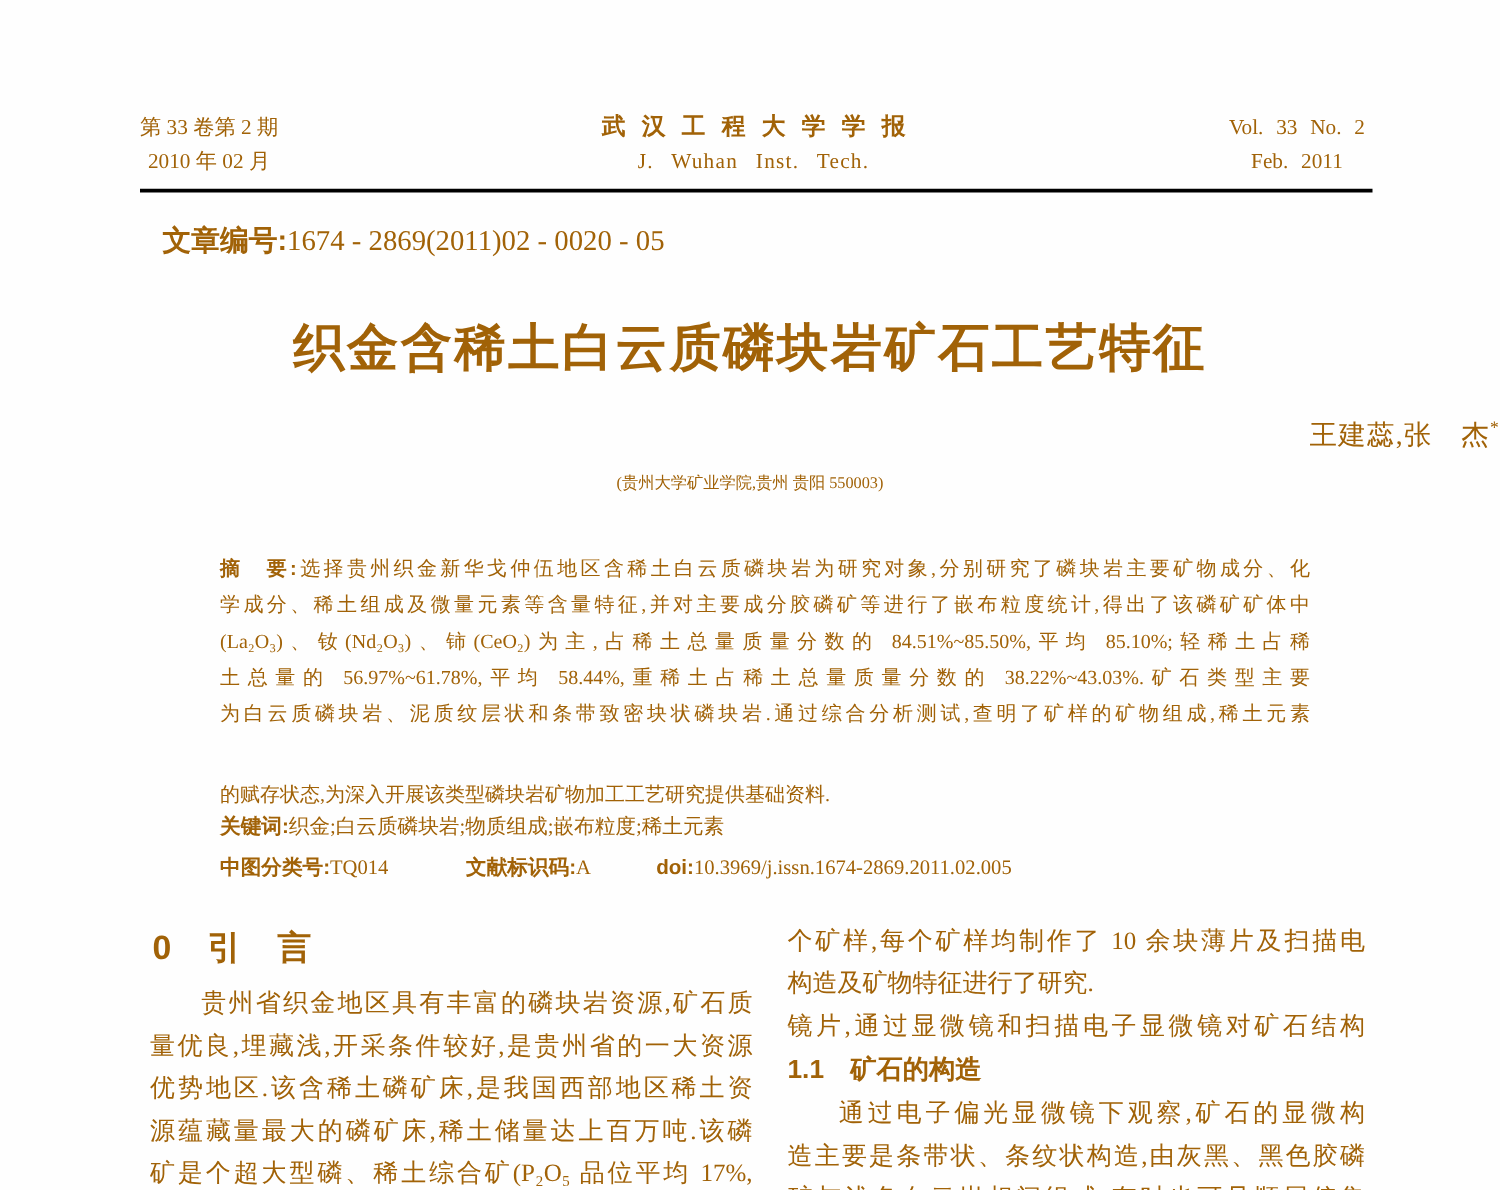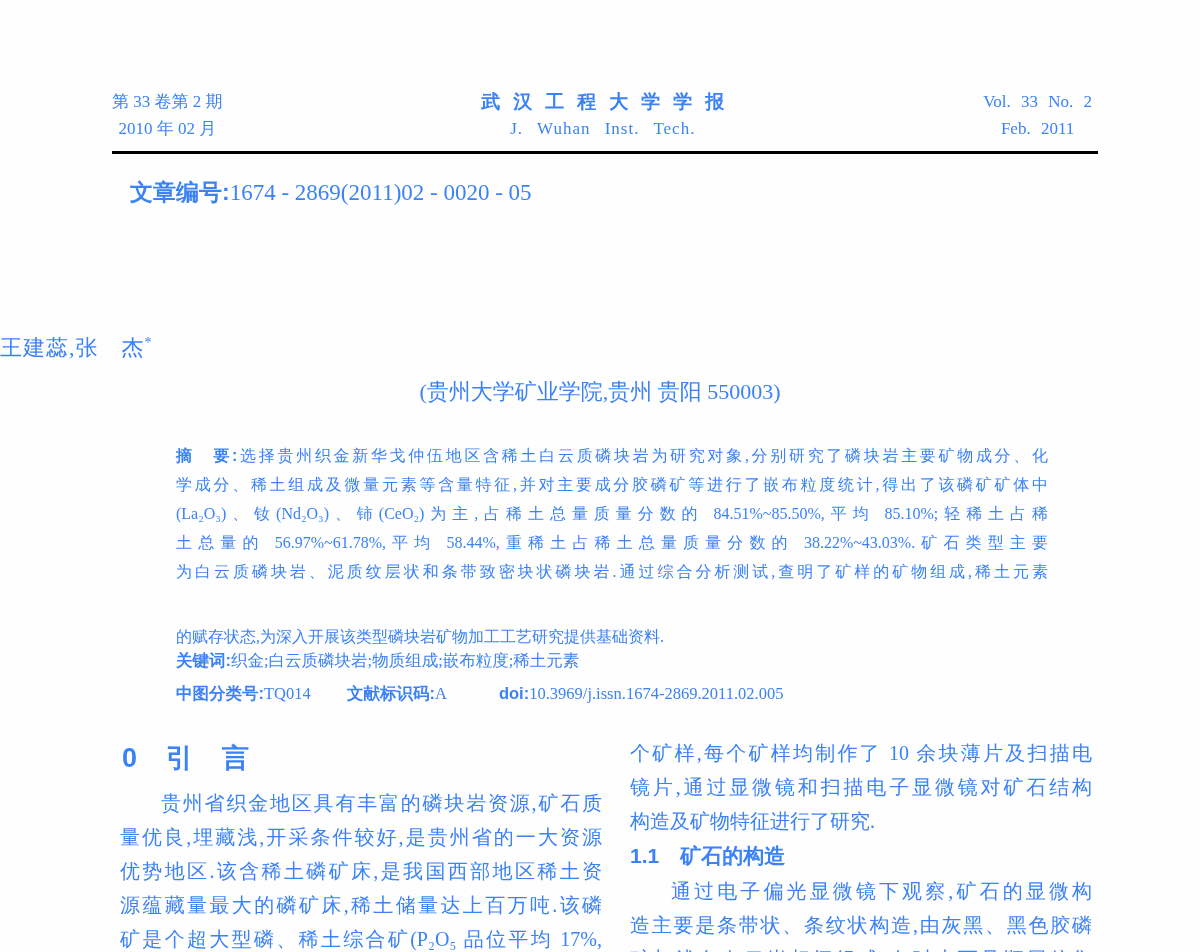--- a/index.html
+++ b/index.html
@@ -5,21 +5,21 @@
   html, body {
     margin: 0; padding: 0;
     width: 1200px; height: 952px;
     background: #ffffff;
     overflow: hidden;
   }
   .page {
     position: relative;
     width: 1200px; height: 952px;
     background: #fefefe;
-    color: #3b82f6;
+    color: #a16207;
     font-family: "Liberation Serif", "DejaVu Serif", serif;
   }
 
   
   .jheader {
     position: absolute; top: 88px; left: 112px; width: 980px;
     display: flex; justify-content: space-between; align-items: flex-start;
     font-size: 17px; line-height: 27px;
   }
   .jh-block { text-align: center; }
@@ -45,47 +45,47 @@
 
   
   .title {
     position: absolute; top: 224px; left: 0; width: 1200px;
     text-align: center;
     font-family: "Liberation Sans", "DejaVu Sans", sans-serif;
     font-weight: 700; font-size: 41px; letter-spacing: 2px;
   }
   .authors {
     position: absolute; top: 333px; left: 0; width: 1200px;
-    text-align: left; font-size: 22px; letter-spacing: 1px;
+    text-align: right; font-size: 22px; letter-spacing: 1px;
   }
   .authors .mark {
     font-size: 14px; vertical-align: super; line-height: 0;
   }
   .affil {
     position: absolute; top: 377px; left: 0; width: 1200px;
-    text-align: center; font-size: 22px;
+    text-align: center; font-size: 13px;
   }
 
   
   .abstract {
     position: absolute; top: 441px; left: 176px; width: 872px;
     font-size: 16px; line-height: 29px;
   }
   .jline { text-align: justify; text-align-last: justify; }
   .jline.short { text-align-last: left; margin-top: 36px; }
 
   .keywords {
     position: absolute; top: 650px; left: 176px; width: 872px;
     font-size: 16.5px;
   }
   .classline {
     position: absolute; top: 683px; left: 176px; width: 900px;
     font-size: 16.5px;
   }
-  .classline .seg1 { margin-right: 32px; text-align: right; }
+  .classline .seg1 { margin-right: 58px; text-align: right; }
   .classline .seg2 { margin-right: 48px; }
 
   
   .columns {
     position: absolute; top: 736px; left: 120px; width: 972px;
     display: flex;
   }
   .col-left { width: 482px; margin-right: 28px; }
   .col-right { width: 462px; }
   .body-line {
@@ -123,20 +123,21 @@
       <div class="en2">Feb. 2011</div>
     </div>
   </div>
 
   <div class="rule"></div>
 
   <div class="artnum">
     <span class="bold-label">文章编号:</span><span>1674 - 2869(2011)02 - 0020 - 05</span>
   </div>
 
+  <h1 class="title">织金含稀土白云质磷块岩矿石工艺特征</h1>
 
   <div class="authors">
     <span>王建蕊,张　杰</span><span class="mark">*</span>
   </div>
 
   <div class="affil">(贵州大学矿业学院,贵州 贵阳 550003)</div>
 
   <div class="abstract">
     <div class="jline">
       <span class="bold-label">摘　要:</span><span>选择贵州织金新华戈仲伍地区含稀土白云质磷块岩为研究对象,分别研究了磷块岩主要矿物成分、化</span>
@@ -164,22 +165,22 @@
       <div class="sec-heading">0　引　言</div>
       <div class="body-line indent">贵州省织金地区具有丰富的磷块岩资源,矿石质</div>
       <div class="body-line">量优良,埋藏浅,开采条件较好,是贵州省的一大资源</div>
       <div class="body-line">优势地区.该含稀土磷矿床,是我国西部地区稀土资</div>
       <div class="body-line">源蕴藏量最大的磷矿床,稀土储量达上百万吨.该磷</div>
       <div class="body-line">矿是个超大型磷、稀土综合矿(P₂O₅ 品位平均 17%,</div>
     </div>
 
     <div class="col-right">
       <div class="body-line">个矿样,每个矿样均制作了 10 余块薄片及扫描电</div>
+      <div class="body-line short">构造及矿物特征进行了研究.</div>
       <div class="body-line">镜片,通过显微镜和扫描电子显微镜对矿石结构</div>
-      <div class="body-line short">构造及矿物特征进行了研究.</div>
       <div class="sub-heading">1.1　矿石的构造</div>
       <div class="body-line indent">通过电子偏光显微镜下观察,矿石的显微构</div>
       <div class="body-line">造主要是条带状、条纹状构造,由灰黑、黑色胶磷</div>
       <div class="body-line">矿与浅色白云岩相间组成,有时也可见顺层偏集</div>
     </div>
 
   </div>
 
 </div>
 

